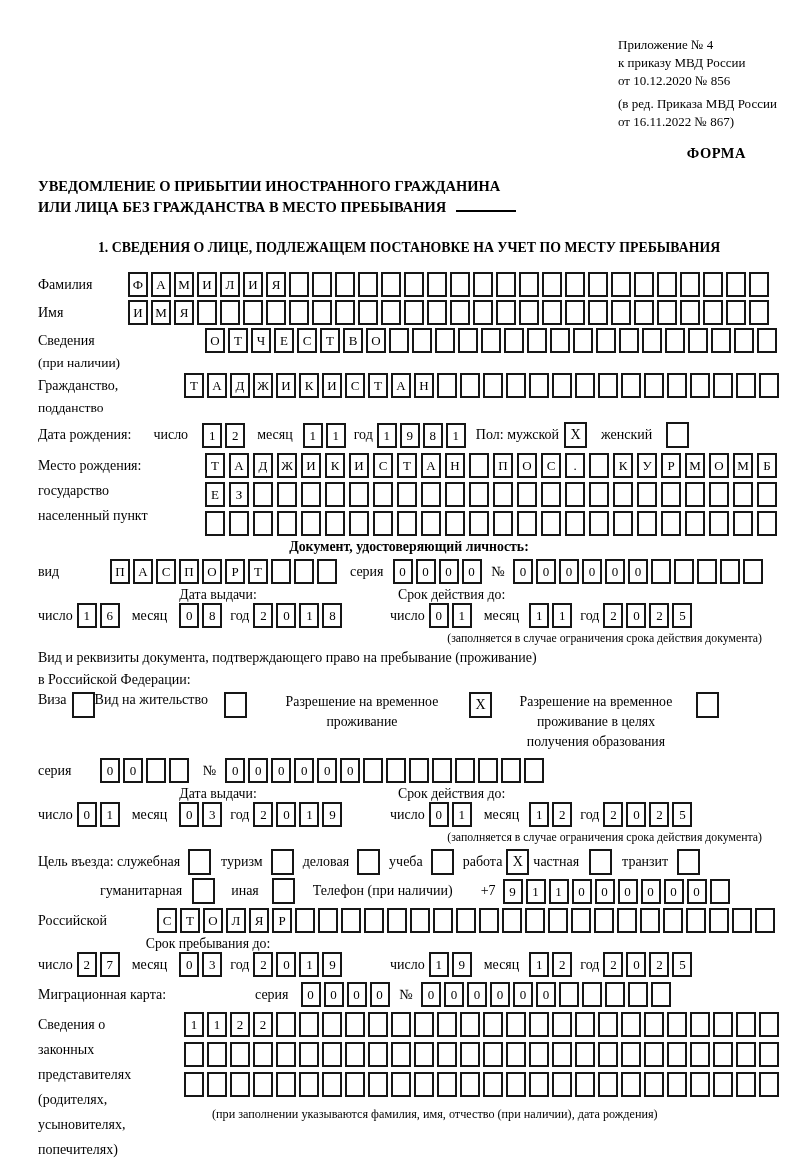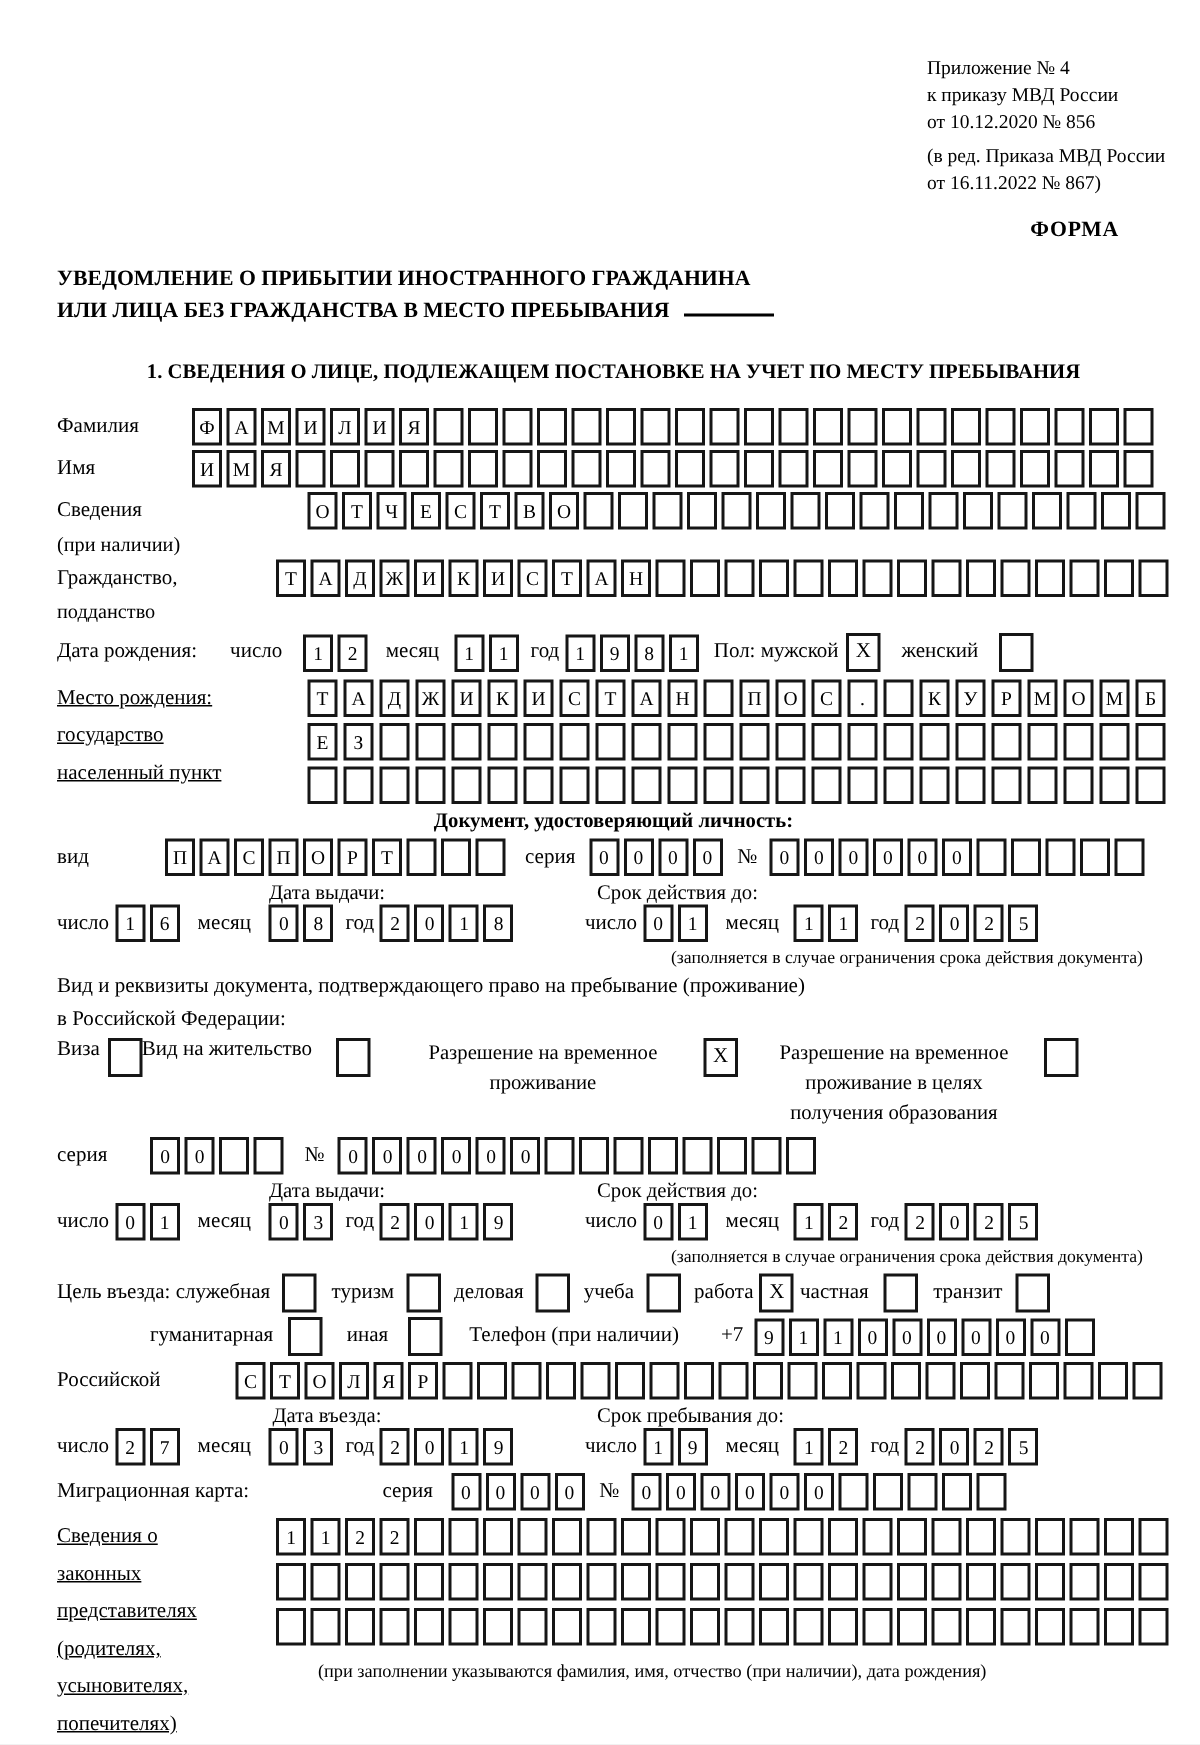--- a/index.html
+++ b/index.html
@@ -30,21 +30,21 @@
   .box {
     width:23px; height:26px; border:2px solid #161616; background:#fff;
     display:inline-block; text-align:center; line-height:22px; font-size:14px; flex:none;
   }
   .dochdr { text-align:center; font-weight:bold; font-size:13.8px; margin:3px 0 4px 0; }
   .twohdr { display:flex; font-size:13.8px; margin-top:2px; }
   .twohdr div:first-child { width:360px; text-align:center; }
   .twohdr div:last-child  { width:340px; }
   .note { text-align:right; font-size:11.8px; padding-right:18px; margin:1px 0 4px 0; }
   .dg { display:inline-flex; align-items:center; }
-  .lblcol { flex:none;text-decoration:underline; }
+  .lblcol { flex:none; }
   .lblcol div { line-height:25px; }
   .permits { display:flex; align-items:flex-start; margin-top:4px; margin-bottom:6px; }
   .permits .plabel { text-align:center; font-size:13.8px; line-height:20px; }
   .reprnote { font-size:12.2px; margin:10px 0 0 28px; }
 </style>
 </head>
 <body>
 
 <div class="page">
 
@@ -560,21 +560,20 @@
           <span class="cell"></span>
           <span class="cell"></span>
           <span class="cell"></span>
           <span class="cell"></span>
           <span class="cell"></span>
           <span class="cell"></span>
         </span>
     </div>
 
     <div class="twohdr">
-      <div>Дата въезда:</div>
       <div>Срок пребывания до:</div>
     </div>
     <div class="row">
       <span class="dg" style="width:352px">
         <span class="lbl">число</span>
         <span class="cells" style="margin-left:4px">
             <span class="cell">2</span>
             <span class="cell">7</span>
           </span>
         <span class="lbl" style="margin-left:12px">месяц</span>

